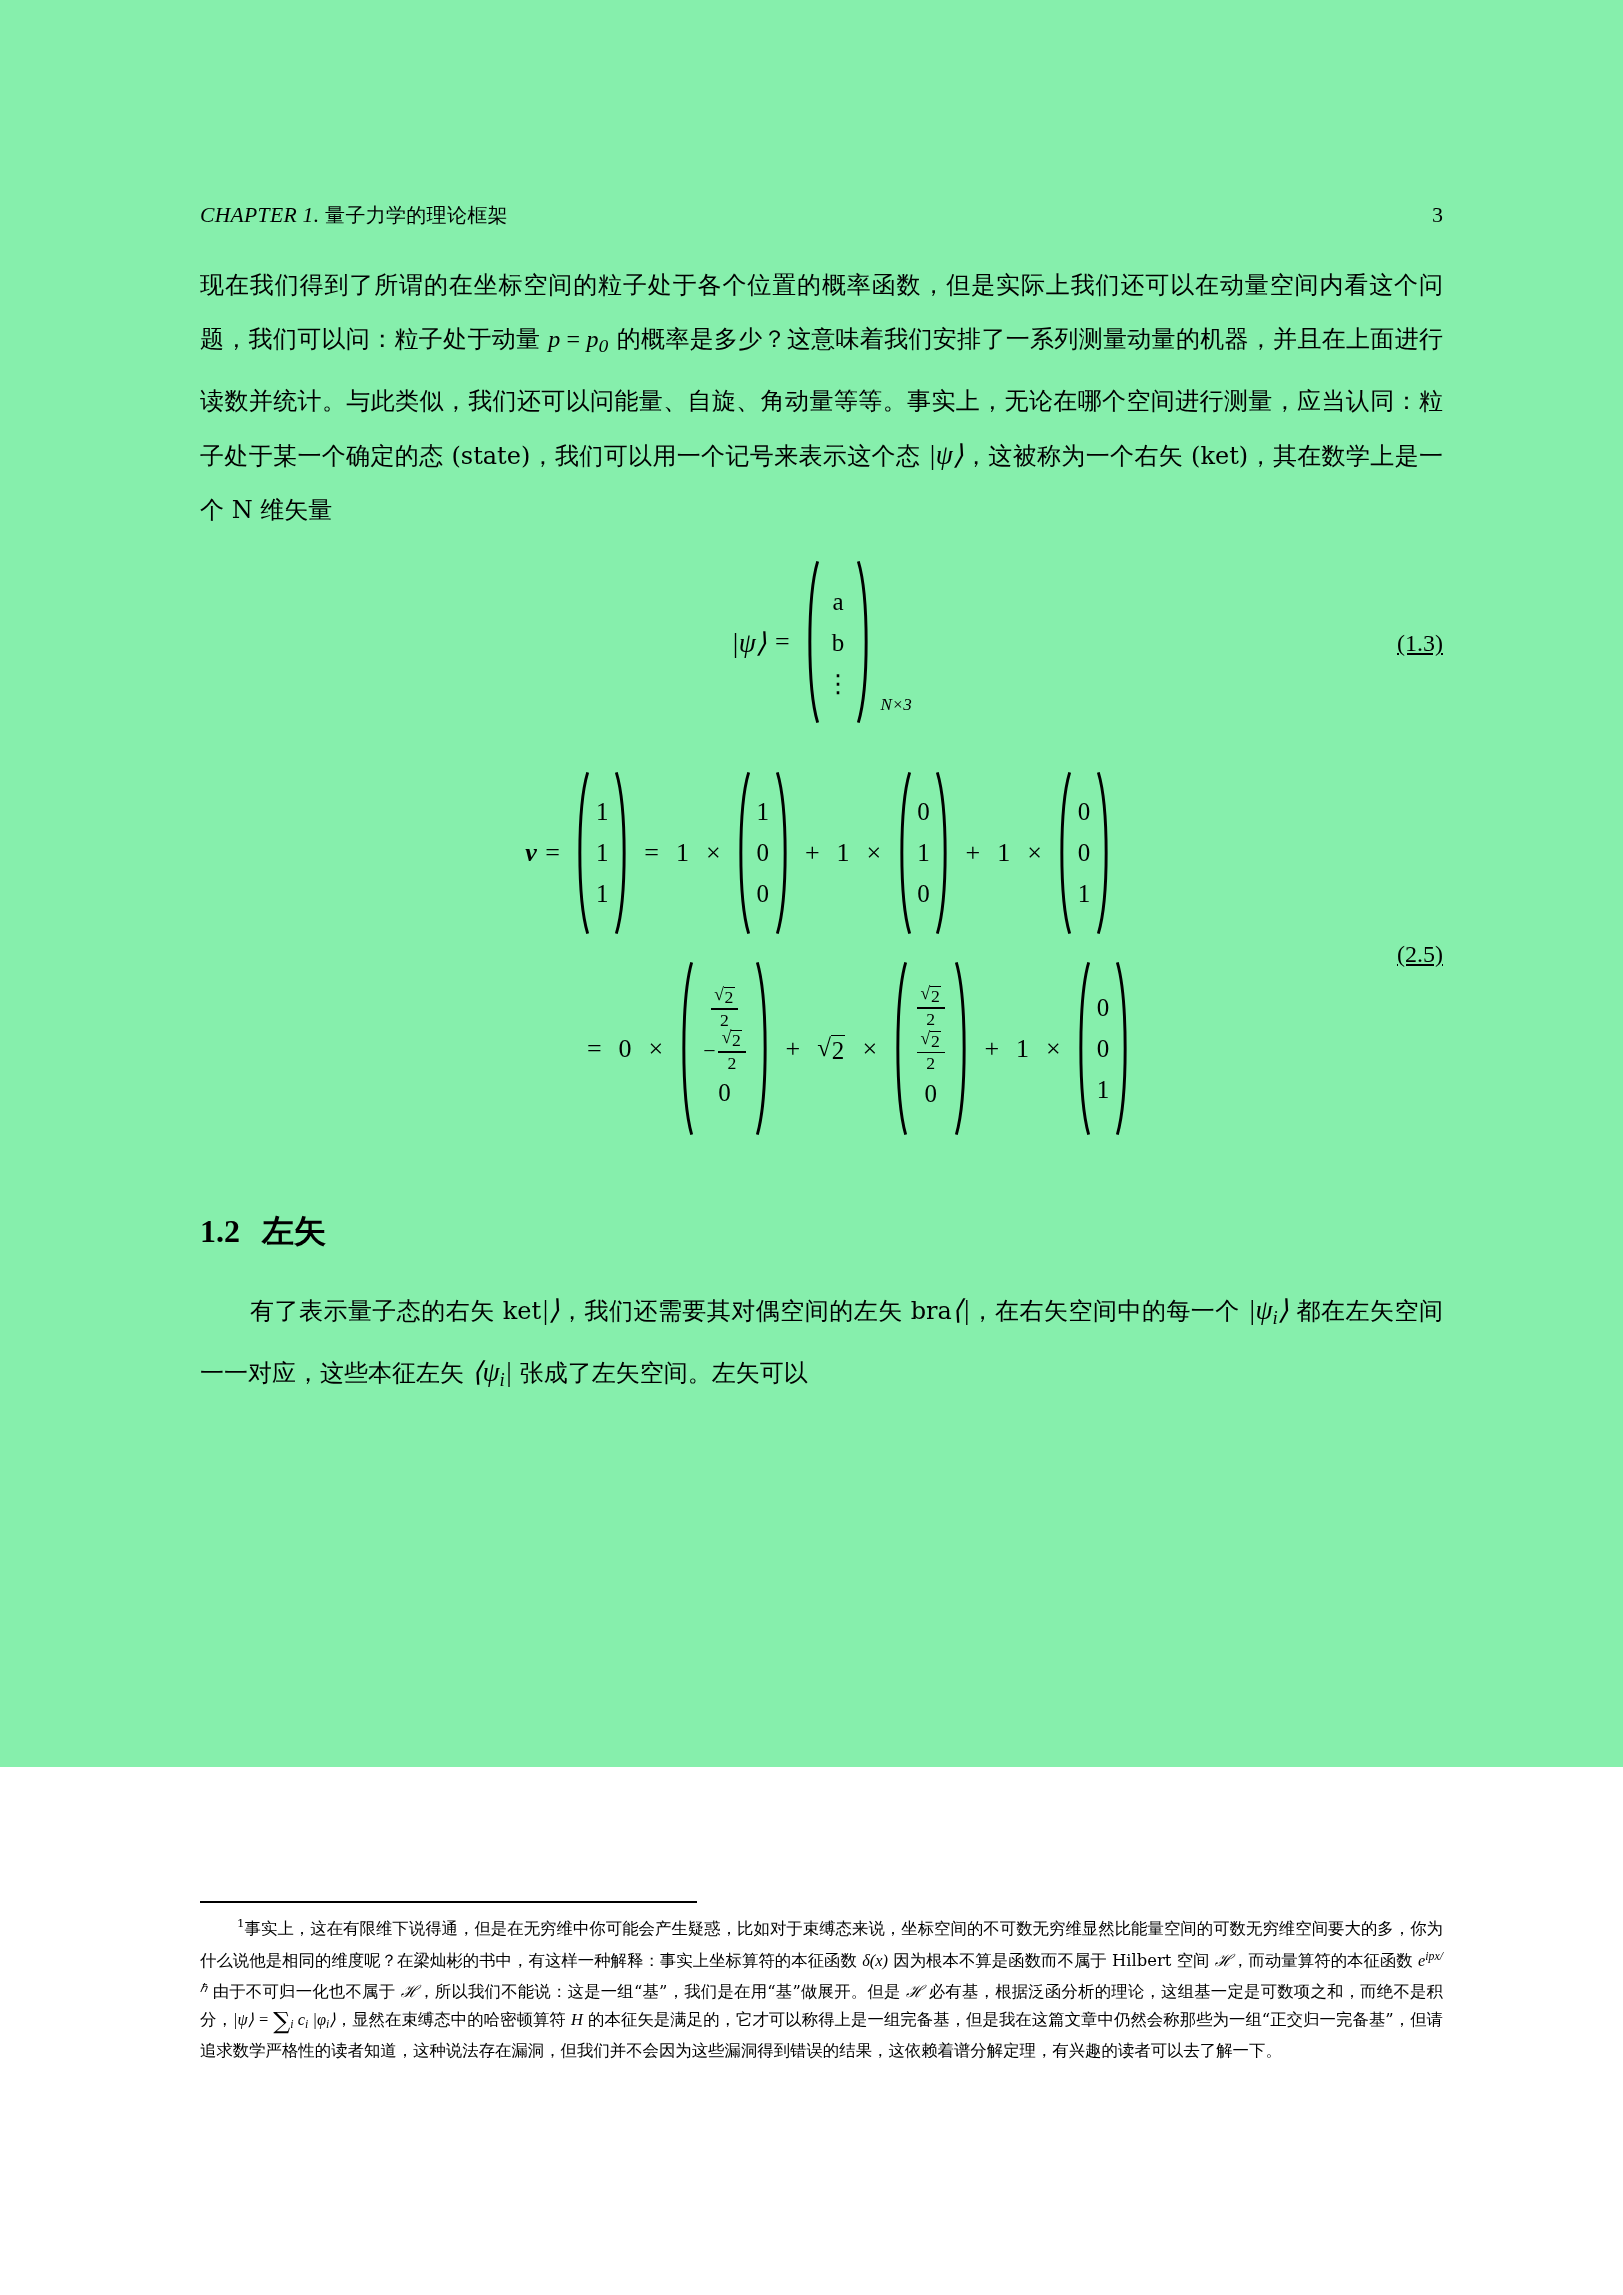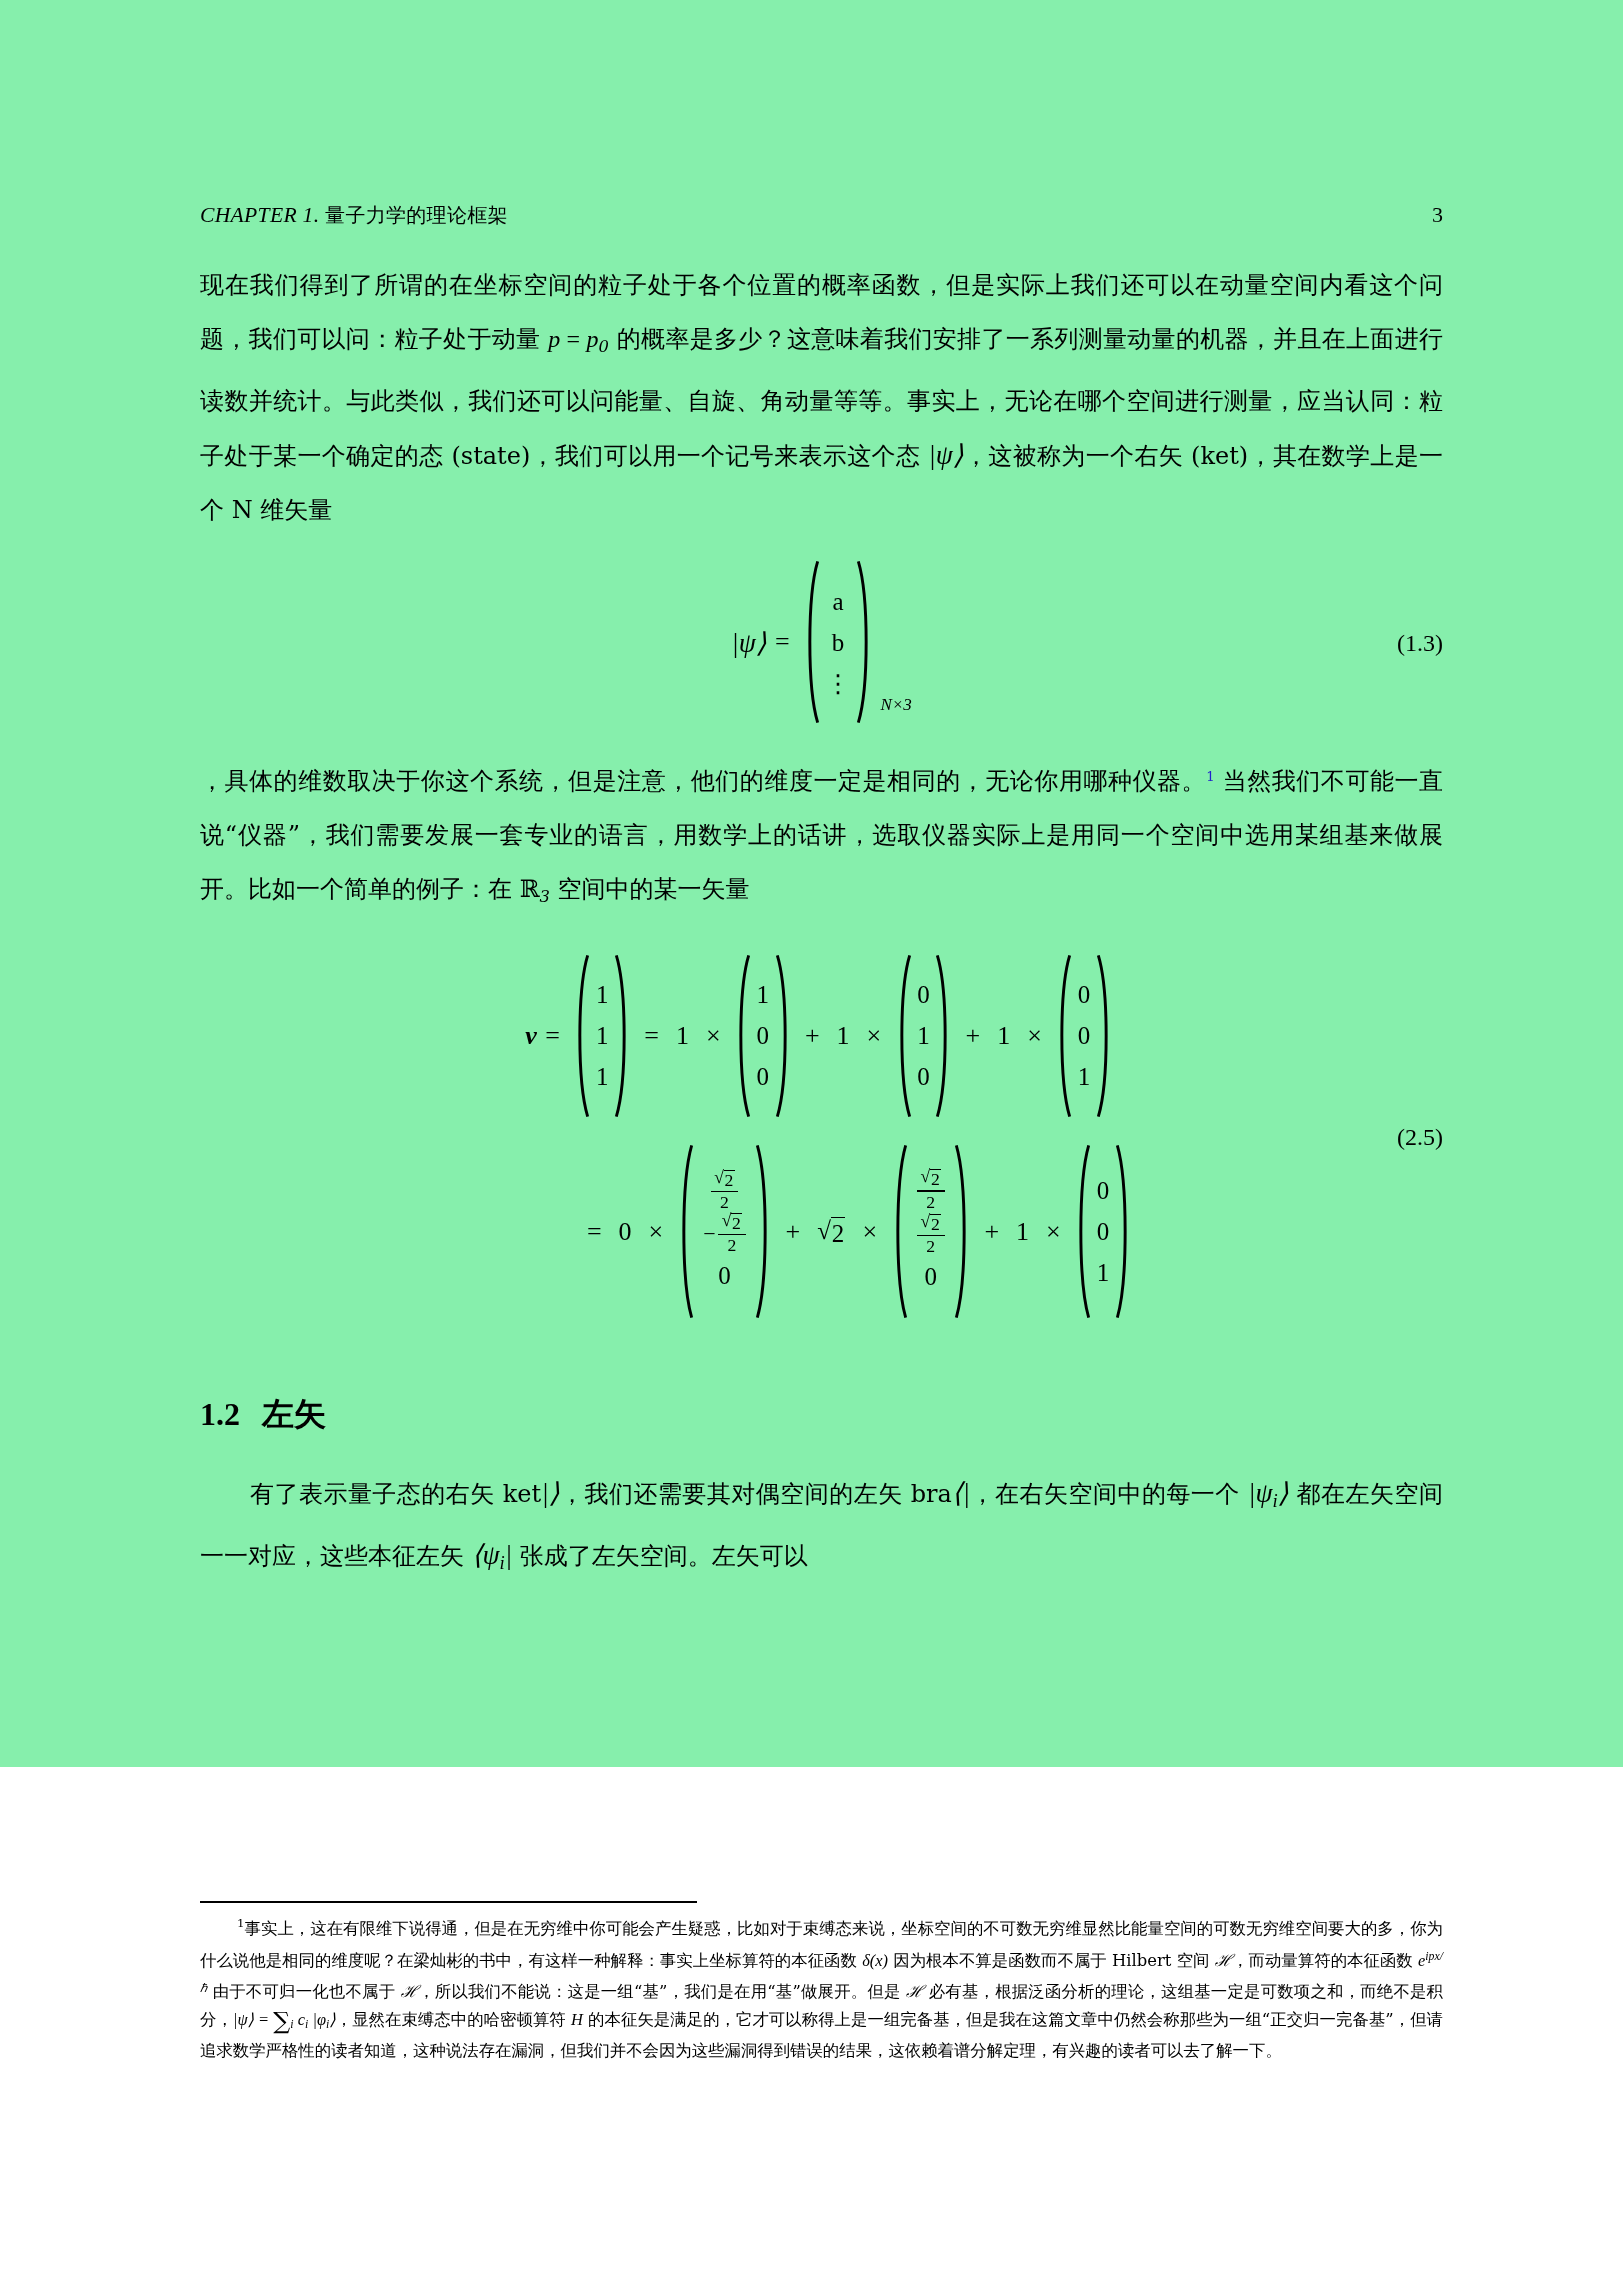--- a/index.html
+++ b/index.html
@@ -34,21 +34,21 @@
   .para.indent { text-indent:50px; }
   .mi { font-family:"Liberation Serif","DejaVu Serif",serif; font-style:italic; }
   .mr { font-family:"Liberation Serif","DejaVu Serif",serif; font-style:normal; }
   .sub { font-size:.68em; vertical-align:-0.28em; font-style:italic; }
   .supnum { font-size:.55em; vertical-align:0.62em; color:#2222cc; }
   .bbR { font-family:"DejaVu Serif",serif; }
 
   
   .eqblock { position:relative; width:1243px; }
   .eqrow { display:flex; align-items:center; justify-content:center; }
-  .eqnum { position:absolute; right:0; font-size:24px; font-family:"Liberation Serif",serif; }
+  .eqnum { position:absolute; right:0; font-size:24px; font-family:"Liberation Serif",serif;text-decoration:underline; }
 
   .opr { font-size:26px; font-family:"Liberation Serif","DejaVu Serif",serif; margin:0 8.5px; }
   .varv { font-size:26px; font-style:italic; font-weight:bold; font-family:"Liberation Serif",serif; }
   .ket  { font-size:27.5px; font-style:italic; font-family:"Liberation Serif",serif; }
 
   
   .vec { display:inline-flex; align-items:stretch; margin:0 3.9px; }
   .vec .par {
     width:17px; align-self:stretch;
     background:transparent;
@@ -137,21 +137,20 @@
                   <path d="M2 2 C18 55, 18 195, 2 248" stroke="#000" stroke-width="4.5" fill="none"></path>
                 </svg>
             </span>
           </span>
           <span class="vecsub">N×3</span>
         </span>
       </div>
       <div class="eqnum" style="top:86px;">(1.3)</div>
     </div>
 
-    <p class="para" style="margin-top:9.2px;"><span>，具体的维数取决于你这个系统，但是注意，他们的维度一定是相同的，无论你用哪种仪器。</span><span class="supnum">1</span> <span>当然我们不可能一直说“仪器”，我们需要发展一套专业的语言，用数学上的话讲，选取仪器实际上是用同一个空间中选用某组基来做展开。比如一个简单的例子：在 </span><span class="bbR">ℝ</span><span class="sub">3</span><span> 空间中的某一矢量</span></p>
 
     <div class="eqblock" style="height:399px; margin-top:14.4px;">
 
       <div class="eqrow" style="height:196px;">
         <span class="varv">v</span>
         <span class="opr">=</span>
 
         <span class="vec" style="height:164px;">
           <span class="par">
               <svg viewBox="0 0 26 250" preserveAspectRatio="none">

